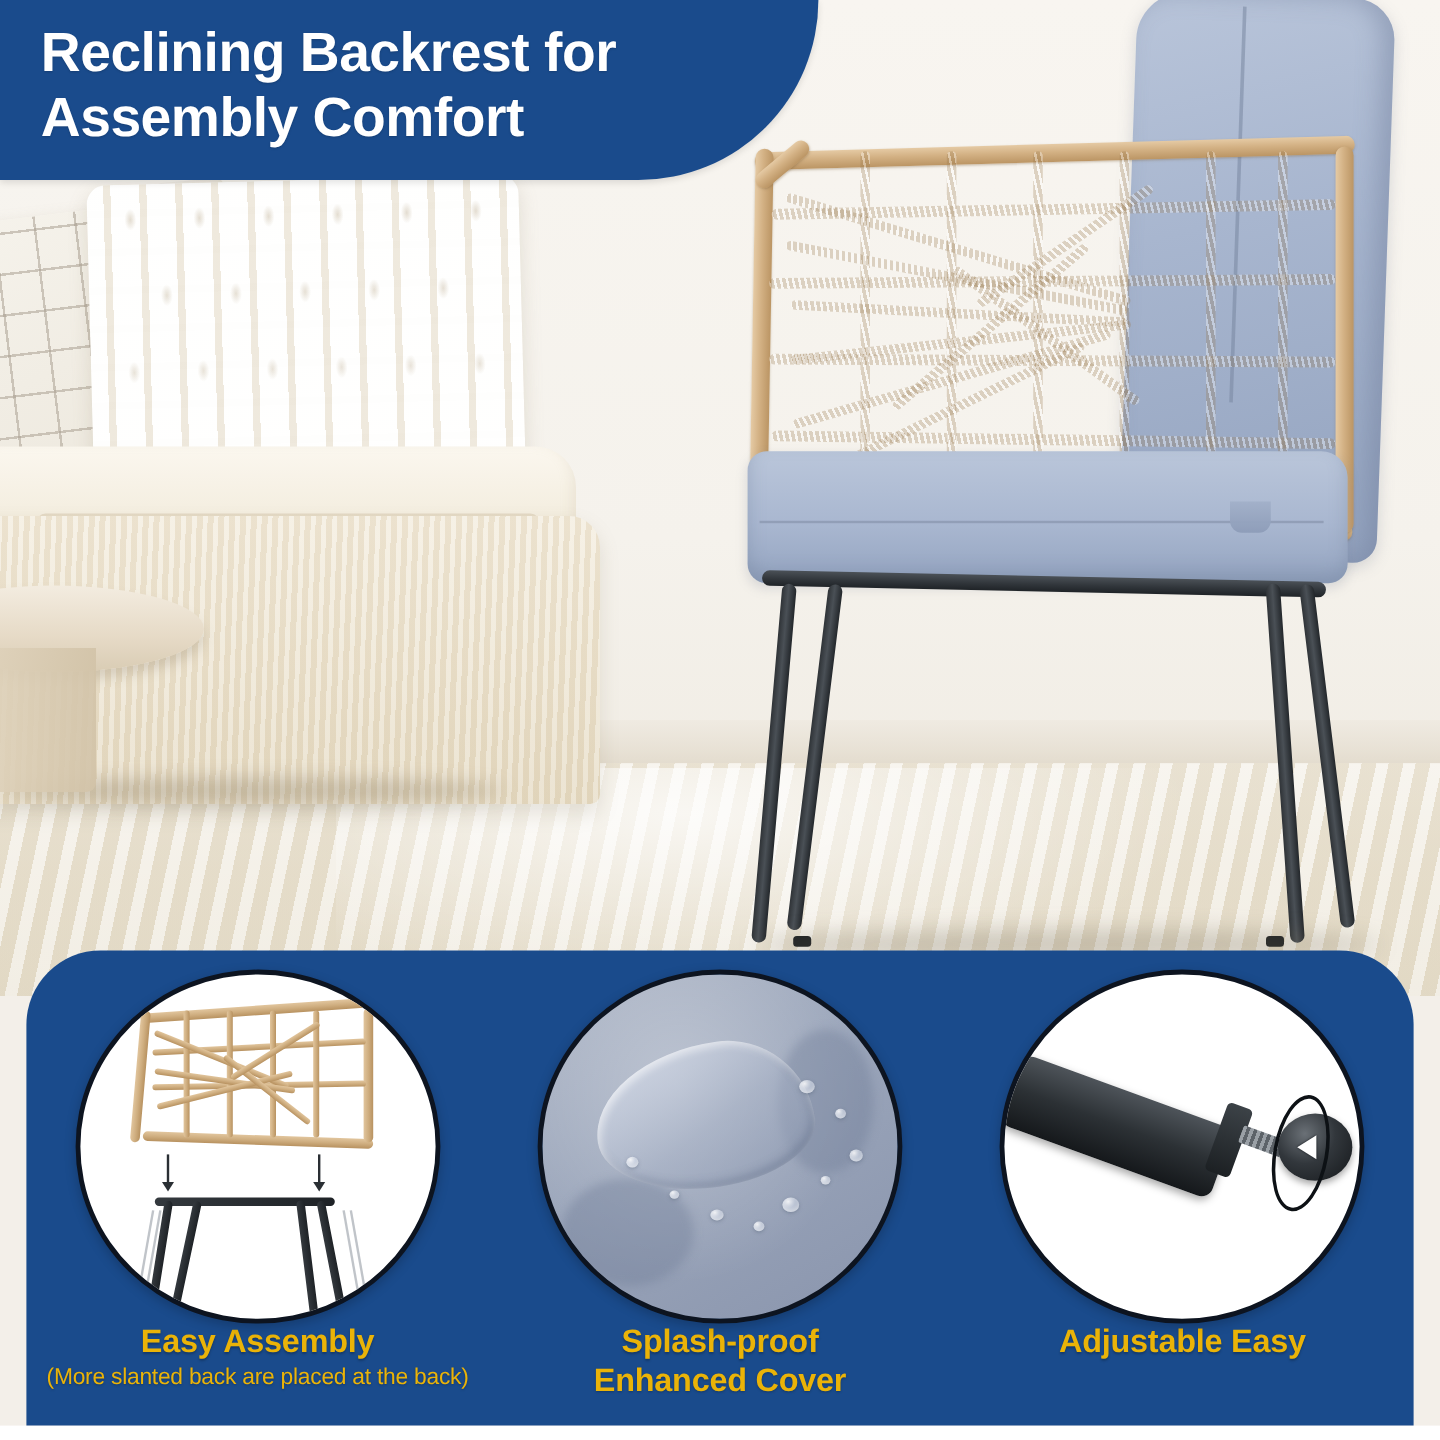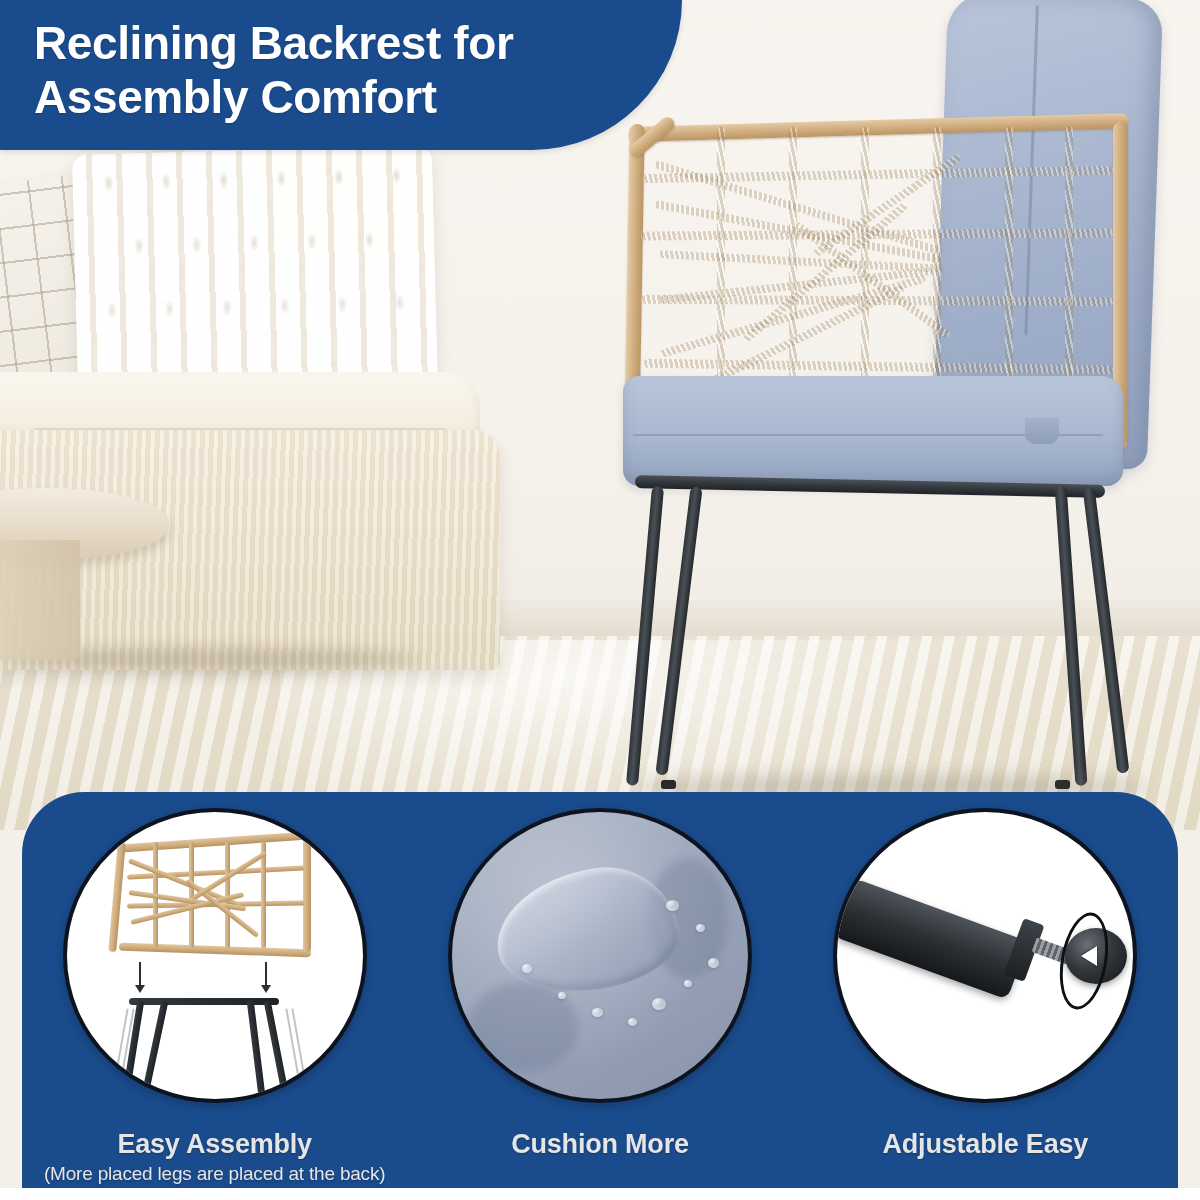--- a/index.html
+++ b/index.html
@@ -182,21 +182,21 @@
   .foot-ball{position:absolute;left:228px;top:116px;width:62px;height:56px;border-radius:50%;
     background:radial-gradient(ellipse at 36% 30%, #6a7076 0%, #32373c 45%, #14171a 100%);
     box-shadow:0 3px 6px rgba(0,0,0,.35);}
   .foot-ring{position:absolute;left:224px;top:100px;width:40px;height:92px;border:3px solid #0d1115;
     border-radius:50%;transform:rotate(10deg);}
   .rot-arrow{position:absolute;left:244px;top:134px;width:0;height:0;
     border-top:10px solid transparent;border-bottom:10px solid transparent;border-right:16px solid #ffffff;
     filter:drop-shadow(0 0 1px #0d1115);}
 
   
-  .cap{margin-top:26px;text-align:center;color:#e5e5e5;}
+  .cap{text-align:center;color:#eab308;}
   .cap-main{font-size:27px;font-weight:bold;line-height:1.18;letter-spacing:-.2px;
     text-shadow:0 1px 2px rgba(0,0,0,.25);}
   .cap-sub{font-size:19px;font-weight:normal;margin-top:2px;letter-spacing:-.2px;
     text-shadow:0 1px 2px rgba(0,0,0,.25);}
 </style>
 </head>
 <body>
 
 <div id="stage">
 
@@ -310,41 +310,42 @@
             <div class="asm-leg" style="left:186px;top:188px;width:7px;height:104px;transform:rotate(-7deg);"></div>
             <div class="asm-leg" style="left:206px;top:188px;width:7px;height:98px;transform:rotate(-11deg);"></div>
             <div class="ghost-leg" style="left:52px;top:196px;transform:rotate(10deg);"></div>
             <div class="ghost-leg" style="left:58px;top:196px;transform:rotate(10deg);"></div>
             <div class="ghost-leg" style="left:226px;top:196px;transform:rotate(-10deg);"></div>
             <div class="ghost-leg" style="left:232px;top:196px;transform:rotate(-10deg);"></div>
           </div>
         </div>
         <div class="cap">
           <div class="cap-main">Easy Assembly</div>
-          <div class="cap-sub">(More placed legs are placed at the back)</div>
+          <div class="cap-sub">(More slanted back are placed at the back)</div>
         </div>
       </div>
 
       <div class="feature">
         <div class="oval fabric">
           <div class="wet-patch" style="left:16px;top:170px;width:110px;height:90px;"></div>
           <div class="wet-patch" style="left:196px;top:46px;width:80px;height:120px;"></div>
           <div class="big-splash"></div>
           <div class="droplet" style="left:214px;top:88px;width:13px;height:11px;"></div>
           <div class="droplet" style="left:244px;top:112px;width:9px;height:8px;"></div>
           <div class="droplet" style="left:256px;top:146px;width:11px;height:10px;"></div>
           <div class="droplet" style="left:232px;top:168px;width:8px;height:7px;"></div>
           <div class="droplet" style="left:200px;top:186px;width:14px;height:12px;"></div>
           <div class="droplet" style="left:176px;top:206px;width:9px;height:8px;"></div>
           <div class="droplet" style="left:140px;top:196px;width:11px;height:9px;"></div>
           <div class="droplet" style="left:106px;top:180px;width:8px;height:7px;"></div>
           <div class="droplet" style="left:70px;top:152px;width:10px;height:9px;"></div>
         </div>
         <div class="cap">
-          <div class="cap-main">Cushion More</div>
+          <div class="cap-main">Splash-proof</div>
+          <div class="cap-main">Enhanced Cover</div>
         </div>
       </div>
 
       <div class="feature">
         <div class="oval">
           <div class="tube"></div>
           <div class="tube-cap"></div>
           <div class="screw"></div>
           <div class="foot-ball"></div>
           <div class="foot-ring"></div>

